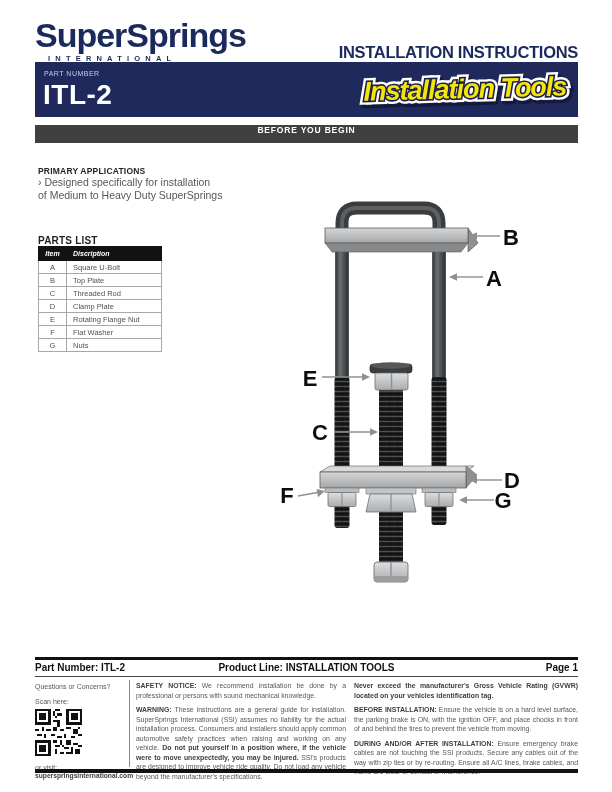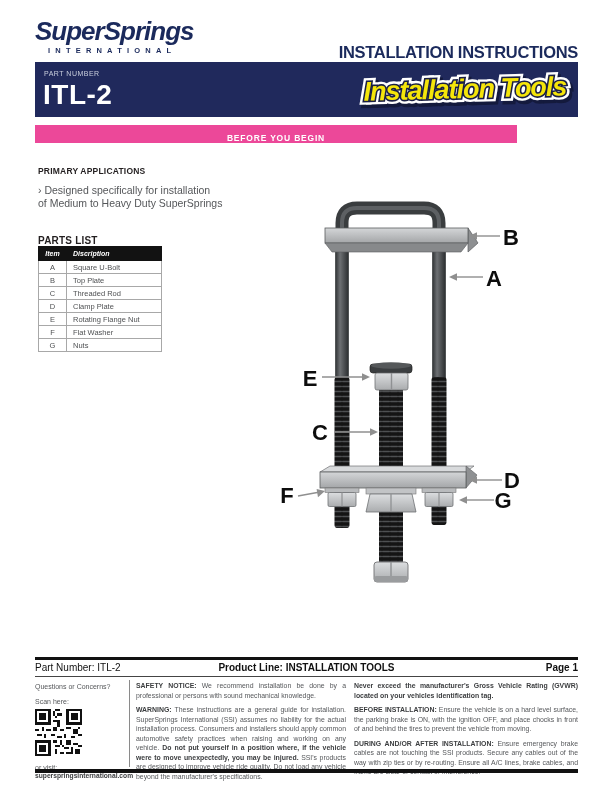--- a/index.html
+++ b/index.html
@@ -4,53 +4,53 @@
 <style>
   * { margin:0; padding:0; box-sizing:border-box; }
   html,body { background:#e8e8e8; }
   body { font-family:"Liberation Sans", sans-serif; }
   .page{
     position:relative; width:612px; height:792px; margin:0 auto;
     background:#ffffff; overflow:hidden;
   }
   
   .brand{ position:absolute; left:35px; top:18px; color:#1b2a5c; }
-  .brand-name{ font-size:26px; font-weight:bold; font-style:italic; letter-spacing:-1px; line-height:1; }
+  .brand-name{ font-size:34px; font-weight:bold; letter-spacing:-1px; line-height:1; }
   .brand-sub{ font-size:7.5px; font-weight:bold; letter-spacing:5.2px; margin-top:2px; margin-left:13px; }
   .doc-title{ position:absolute; right:34px; top:43px; color:#1b2a5c; font-size:16.5px; font-weight:bold; letter-spacing:-0.3px; }
   .navy-bar{ position:absolute; left:35px; top:62px; width:543px; height:55px; background:#20295c; }
   .pn-label{ position:absolute; left:9px; top:8px; color:#c9cedd; font-size:7px; letter-spacing:0.5px; }
   .pn-value{ position:absolute; left:8px; top:17px; color:#ffffff; font-size:28px; font-weight:bold; letter-spacing:0.5px; }
   .badge-svg{ position:absolute; right:4px; top:4px; }
-  .byb-bar{ position:absolute; left:35px; top:125px; width:482px; height:18px; background:#ec4899;
-    display:flex; align-items:flex-end; justify-content:center; }
+  .byb-bar{ position:absolute; left:35px; top:125px; width:543px; height:18px; background:#404040;
+    display:flex; align-items:flex-start; justify-content:center; }
   .byb-bar span{ color:#ffffff; font-size:8.5px; font-weight:bold; letter-spacing:0.8px; }
   
   .pa{ position:absolute; left:38px; top:166px; width:230px; }
   .pa-title{ font-size:8.5px; font-weight:bold; color:#231f20; letter-spacing:0.2px; }
-  .pa-text{ margin-top:8px; font-size:10.5px; color:#55575a; line-height:1.25; }
+  .pa-text{ margin-top:0; font-size:10.5px; color:#55575a; line-height:1.25; }
   
   .pl-title{ position:absolute; left:38px; top:235px; font-size:10px; font-weight:bold; color:#231f20; letter-spacing:0.2px;text-align:right; }
   .pl-table{ position:absolute; left:38px; top:246px; width:124px; border-collapse:collapse; }
   .pl-table th{ background:#121212; color:#ffffff; font-size:7px; font-weight:bold; font-style:italic;
     height:14px; border:1px solid #121212; }
   .pl-table th:first-child{ width:28px; }
   .pl-table th:last-child{ text-align:left; padding-left:6px; }
   .pl-table td{ font-size:7.5px; color:#4f5153; height:13px; border:1px solid #a8a8a8; background:#fff; }
   .pl-table td:first-child{ text-align:center; }
   .pl-table td:last-child{ padding-left:6px; }
   
   .diagram{ position:absolute; left:278px; top:195px; }
   .callout{ font-size:22px; font-weight:bold; fill:#0d0d0d; }
   .arrow{ stroke:#8f8f8f; stroke-width:1.4px; }
   .ah{ fill:#8f8f8f; }
   
   .f-rule-top{ position:absolute; left:35px; top:657px; width:543px; height:3px; background:#111; }
   .f-bar{ position:absolute; left:35px; top:662px; width:543px; height:13px; }
-  .f-bar .l{ position:absolute; left:0; font-size:10px; font-weight:normal; color:#111;text-align:center; }
+  .f-bar .l{ position:absolute; left:0; font-size:10px; font-weight:bold; color:#111;text-align:center; }
   .f-bar .c{ position:absolute; left:0; right:0; text-align:center; font-size:10px; font-weight:bold; color:#111; }
   .f-bar .r{ position:absolute; right:0; font-size:10px; font-weight:bold; color:#111; }
   .f-rule-thin{ position:absolute; left:35px; top:676px; width:543px; height:1px; background:#444; }
   .f-left{ position:absolute; left:35px; top:682px; width:92px; color:#55575a; font-size:7px; line-height:1.3; }
   .f-left .website{ font-weight:bold; color:#3b3d3f; font-size:6.7px; }
   .qr{ margin-top:3px; display:block; }
   .f-div{ position:absolute; left:129px; top:680px; width:1px; height:87px; background:#8a8a8a; }
   .f-mid{ position:absolute; left:136px; top:681px; width:210px; }
   .f-right{ position:absolute; left:354px; top:681px; width:224px; }
   .f-p{ font-size:6.9px; color:#55575a; line-height:1.38; text-align:justify; margin-bottom:5px; }

